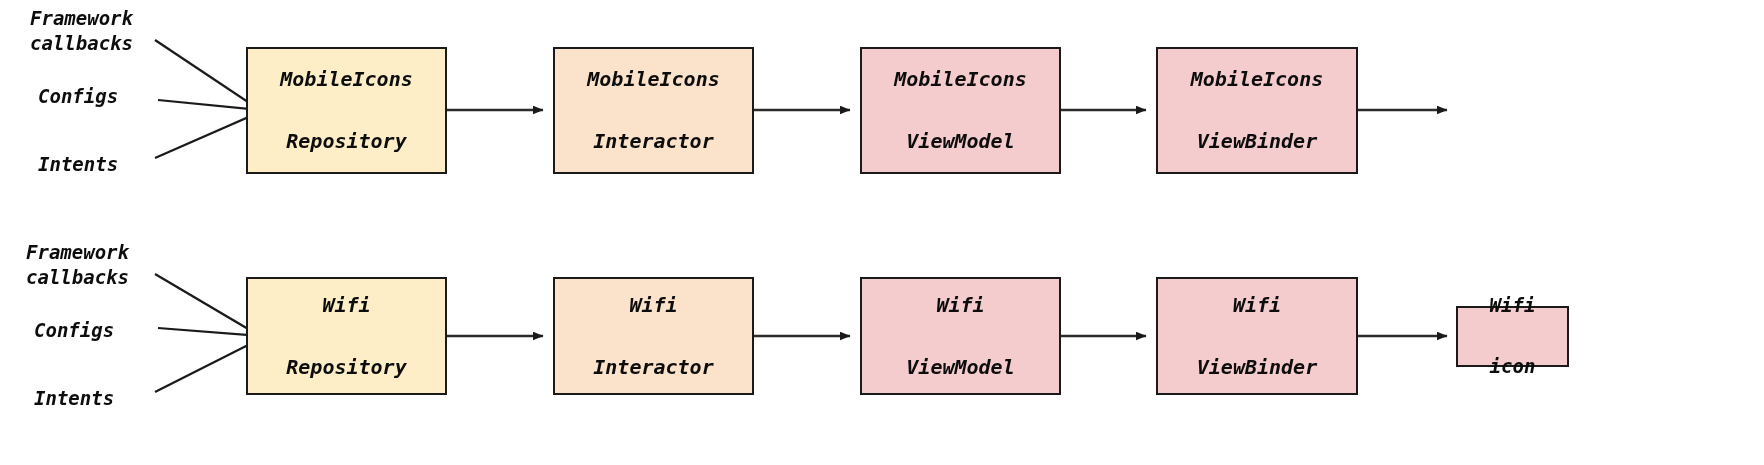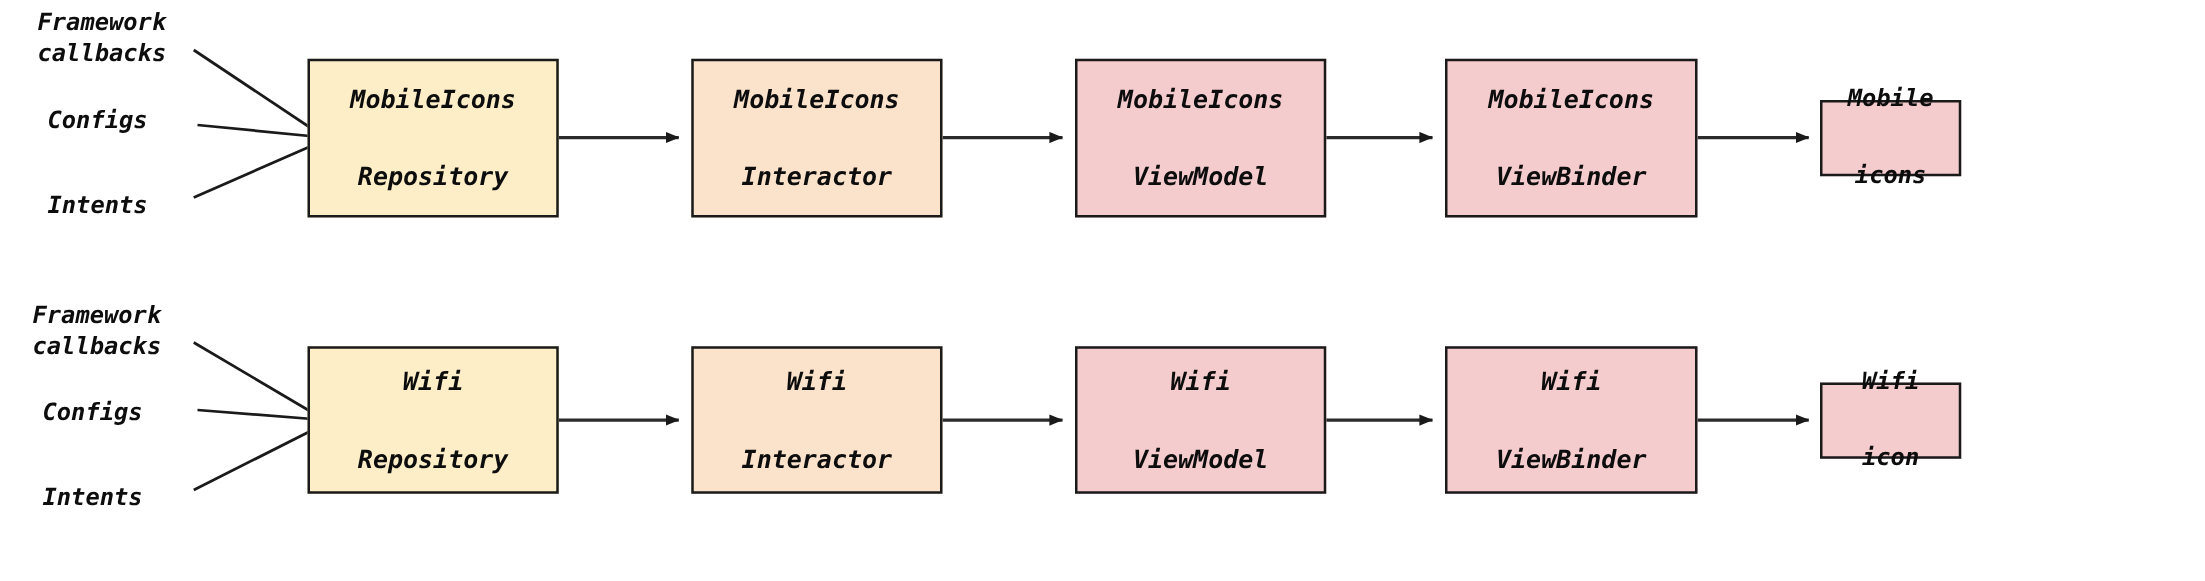--- a/index.html
+++ b/index.html
@@ -115,24 +115,20 @@
   <div class="node-box" style="left:848px; top:47px; width:201px; height:127px; background:#f5ccce;">
     <span>MobileIcons</span>
     <span class="line2">ViewModel</span>
   </div>
 
   <div class="node-box" style="left:1144px; top:47px; width:202px; height:127px; background:#f5ccce;">
     <span>MobileIcons</span>
     <span class="line2">ViewBinder</span>
   </div>
 
-  <div class="node-box" style="left:1444px; top:80px; width:113px; height:61px; background:#f5ccce; font-size:19px;">
-    <span>Mobile</span>
-    <span class="line2">icons</span>
-  </div>
 
   <div class="input-label" style="left:14px; top:240px;">Framework
 callbacks</div>
   <div class="input-label" style="left:22px; top:318px;">Configs</div>
   <div class="input-label" style="left:22px; top:386px;">Intents</div>
 
   <div class="node-box" style="left:234px; top:277px; width:201px; height:118px; background:#fdeec8;">
     <span>Wifi</span>
     <span class="line2">Repository</span>
   </div>

